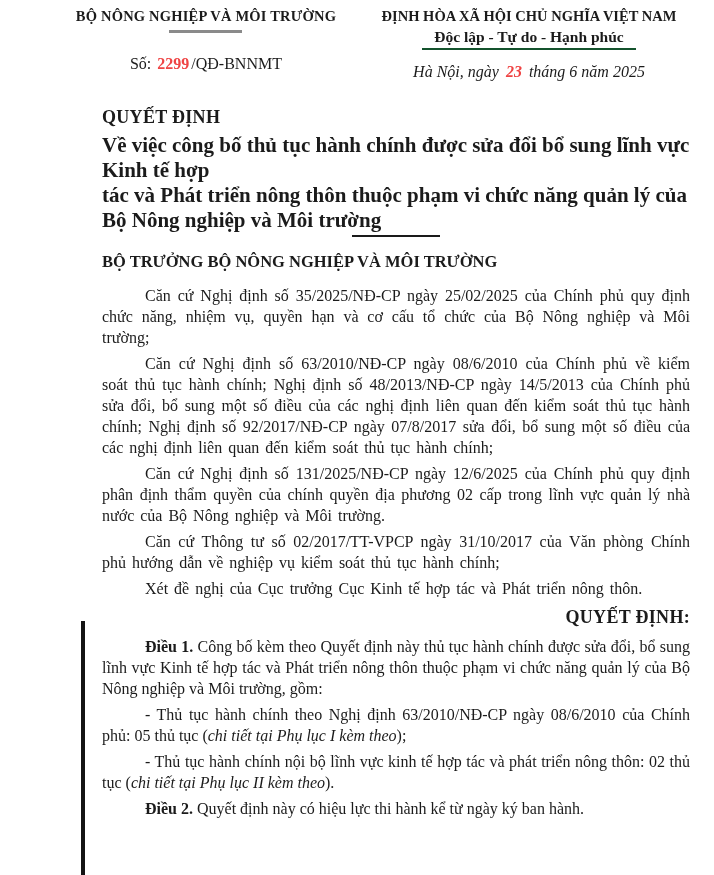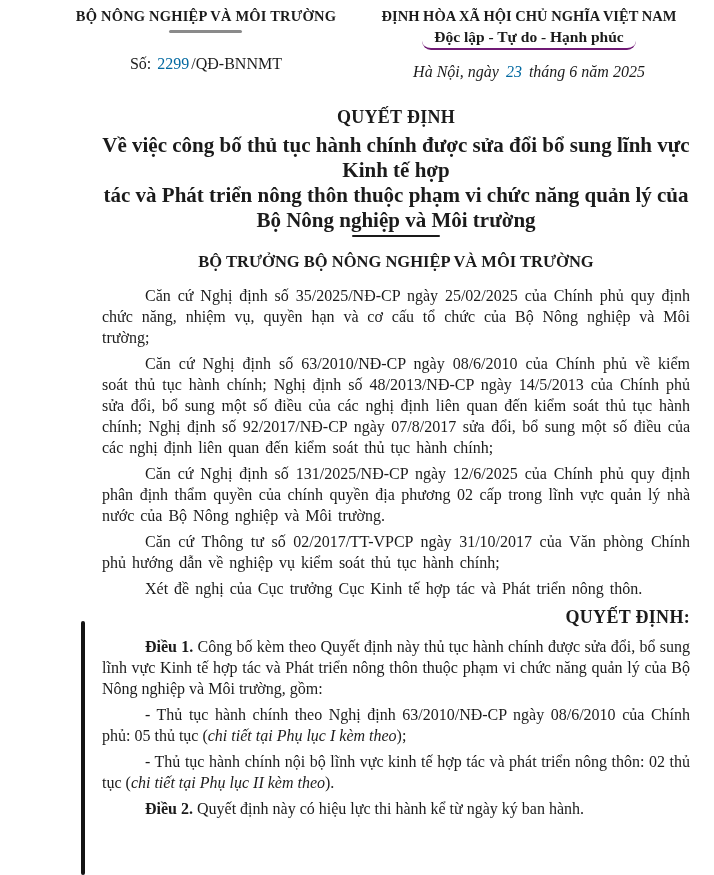--- a/index.html
+++ b/index.html
@@ -1,15 +1,15 @@
 <!DOCTYPE html>
 <html><head>
 <meta charset="utf-8">
 <style>
-  * { margin: 0; padding: 0; box-sizing: border-box; border-radius: 9px; }
+  * { margin: 0; padding: 0; box-sizing: border-box; }
   html, body { width: 714px; height: 875px; }
   body {
     background: #ffffff;
     color: #1b1b1b;
     font-family: "Liberation Serif", "DejaVu Serif", serif;
     position: relative;
     overflow: hidden;
   }
   .page { position: absolute; inset: 0; overflow: hidden; }
 
@@ -18,34 +18,34 @@
     position: absolute; left: 81px; top: 621px; width: 4px; bottom: 0;
     background: #141414;
   }
 
   
   .header { display: flex; margin-top: 8px; }
   .header-left { width: 330px; margin-left: 42px; text-align: center; }
   .org-name { font-weight: bold; font-size: 14.5px; letter-spacing: .2px; }
   .org-underline { width: 73px; height: 3px; background: #8a8a8a; margin: 5px auto 0; }
   .doc-number { margin-top: 22px; font-size: 16px; }
-  .stamp { color: #0369a1; font-weight: normal; }
+  .stamp { color: #ef4444; font-weight: bold; }
   .doc-number .stamp { margin: 0 2px 0 6px; }
 
   .header-right { width: 320px; margin-left: auto; margin-right: 26px; text-align: center; }
   .national-title { font-weight: bold; font-size: 14.5px; }
   .motto {
     display: inline-block; font-weight: bold; font-size: 15.5px;
-    border-bottom: 2px solid #701a75; padding: 1px 12px 2px; margin-top: 2px;
+    border-bottom: 2px solid #14532d; padding: 1px 12px 2px; margin-top: 2px;
   }
   .date-line { margin-top: 13px; font-style: italic; font-size: 16px; }
   .date-line .stamp { font-style: italic; margin: 0 7px; }
 
   
-  .title-area { margin: 0 24px 0 102px; text-align: center; }
+  .title-area { margin: 0 24px 0 102px; text-align: left; }
   .doc-type { font-weight: bold; font-size: 18px; margin-top: 26px; letter-spacing: .3px; }
   .subject { font-weight: bold; font-size: 21px; line-height: 25px; margin-top: 5px; }
   .subject-underline { width: 88px; height: 2px; background: #1a1a1a; margin: 2px auto 0; }
   .issuer { font-weight: bold; font-size: 16.5px; margin-top: 15px; }
 
   
   .doc-body { margin: 13px 24px 0 102px; }
   .doc-body p {
     font-size: 16px; line-height: 21px; text-align: justify;
     text-indent: 43px; margin-bottom: 5px;

